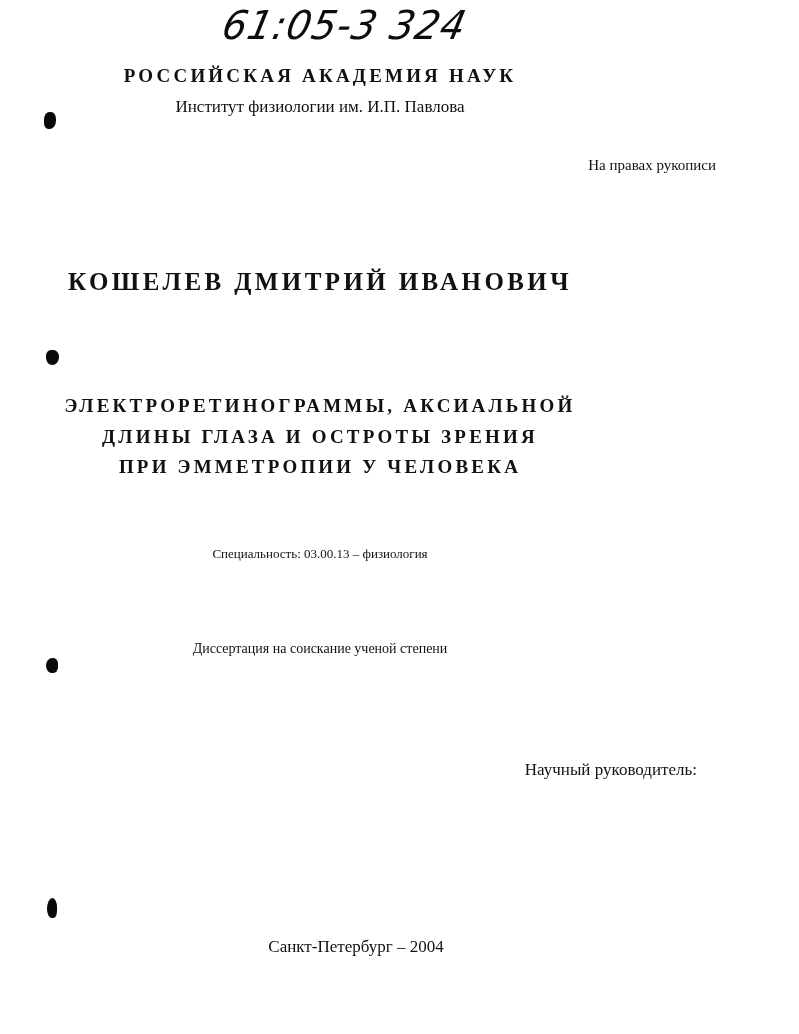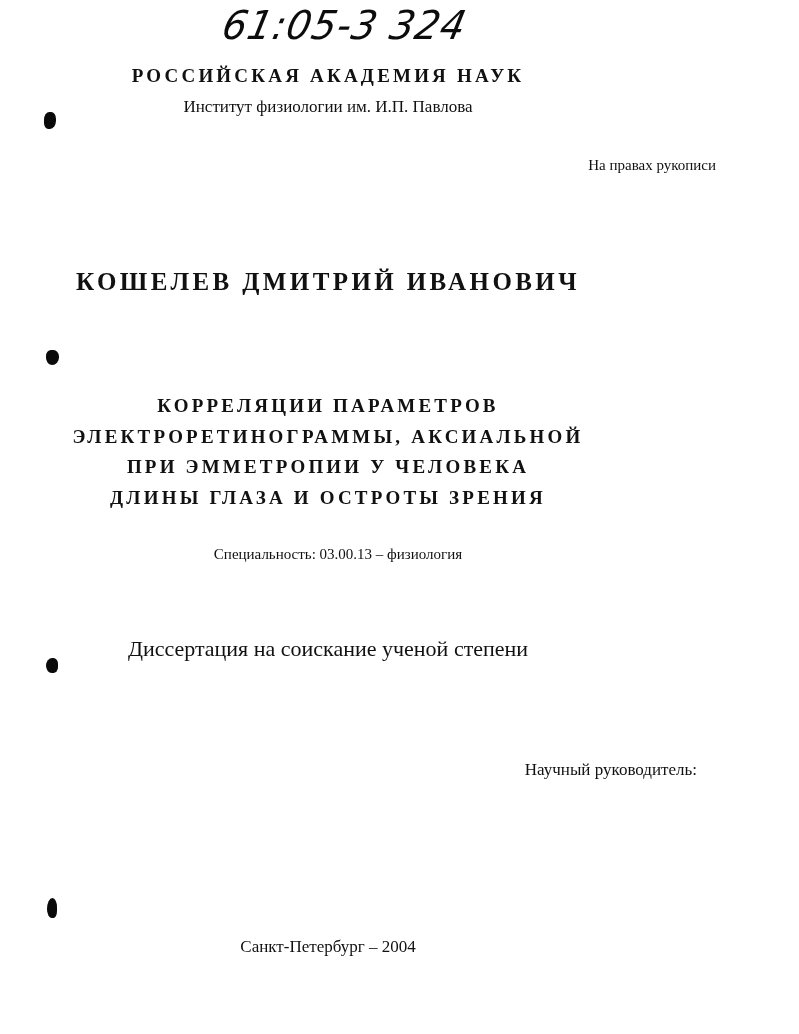--- a/index.html
+++ b/index.html
@@ -9,21 +9,21 @@
     }
     body {
       width: 799px;
       height: 1034px;
       position: relative;
       overflow: hidden;
       font-family: "Liberation Serif", "DejaVu Serif", serif;
       color: #111111;
     }
     .abs { position: absolute; white-space: nowrap; }
-    .center { left: 8px; width: 640px; text-align: center; }
+    .center { left: 0; width: 640px; text-align: center; }
 
     .handwritten {
       left: 228px;
       top: 2px;
       font-family: "DejaVu Sans", sans-serif;
       font-style: italic;
       font-size: 38px;
       line-height: 44px;
       letter-spacing: 1px;
       color: #0c0c0c;
@@ -60,42 +60,42 @@
     .title-block {
       top: 391px;
       font-size: 19px;
       font-weight: bold;
       letter-spacing: 3.2px;
       line-height: 30.5px;
     }
     .title-line { display: block; }
     .specialty {
       top: 543px;
-      font-size: 15px;
+      font-size: 13px;
       line-height: 22px;
-      margin-left: 10px;
     }
     .dissertation {
       top: 634px;
-      font-size: 22px;
+      font-size: 14px;
       line-height: 30px;
     }
     .dissertation span { display: block; }
     .advisor {
       right: 102px;
       top: 755px;
       font-size: 17px;
       line-height: 30.5px;
       text-align: right;
     }
     .advisor span { display: block; }
     .city-year {
       top: 936px;
       font-size: 17px;
       line-height: 22px;
+      margin-left: 36px;
     }
 
     .punch-hole {
       position: absolute;
       background: #0a0a0a;
     }
     .hole-1 { left: 44px; top: 112px; width: 12px; height: 17px; border-radius: 45% 40% 50% 35%; }
     .hole-2 { left: 46px; top: 350px; width: 13px; height: 15px; border-radius: 40% 45% 55% 50%; }
     .hole-3 { left: 46px; top: 658px; width: 12px; height: 15px; border-radius: 55% 40% 40% 50%; }
     .hole-4 { left: 47px; top: 898px; width: 10px; height: 20px; border-radius: 55% 45% 35% 45%; }
@@ -108,24 +108,23 @@
   <div class="abs handwritten">61:05-3 324</div>
 
   <div class="abs center academy">РОССИЙСКАЯ АКАДЕМИЯ НАУК</div>
   <div class="abs center institute">Институт физиологии им. И.П. Павлова</div>
 
   <div class="abs manuscript">На правах рукописи</div>
 
   <div class="abs center author">КОШЕЛЕВ ДМИТРИЙ ИВАНОВИЧ</div>
 
   <div class="abs center title-block">
-    <span class="title-line">КОРРЕЛЯЦИИ ПАРАМЕТРОВ</span>
     <span class="title-line">ЭЛЕКТРОРЕТИНОГРАММЫ, АКСИАЛЬНОЙ</span>
+    <span class="title-line">ДЛИНЫ ГЛАЗА И ОСТРОТЫ ЗРЕНИЯ</span>
     <span class="title-line">ПРИ ЭММЕТРОПИИ У ЧЕЛОВЕКА</span>
-    <span class="title-line">ДЛИНЫ ГЛАЗА И ОСТРОТЫ ЗРЕНИЯ</span>
   </div>
 
   <div class="abs center specialty">Специальность: 03.00.13 – физиология</div>
 
   <div class="abs center dissertation">
     <span>Диссертация на соискание ученой степени</span>
   </div>
 
   <div class="abs advisor">
     <span>Научный руководитель:</span>

